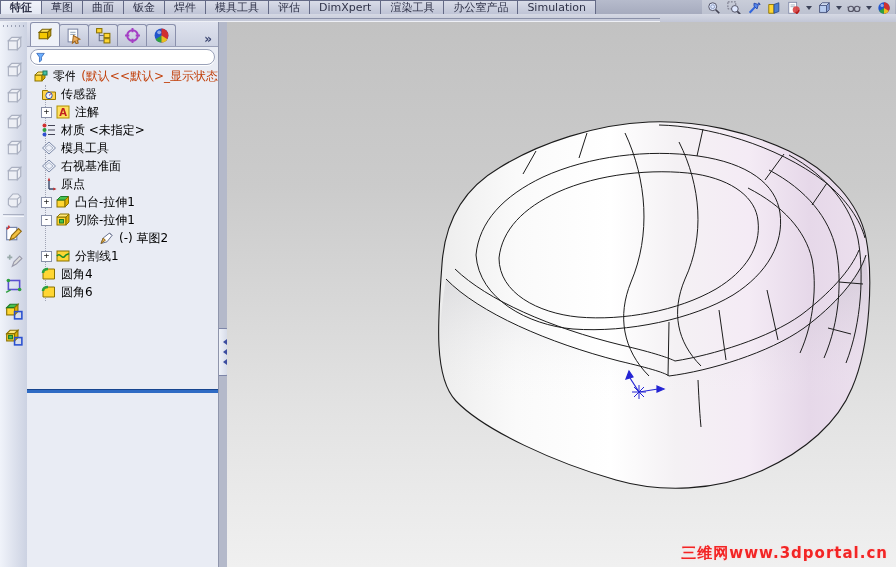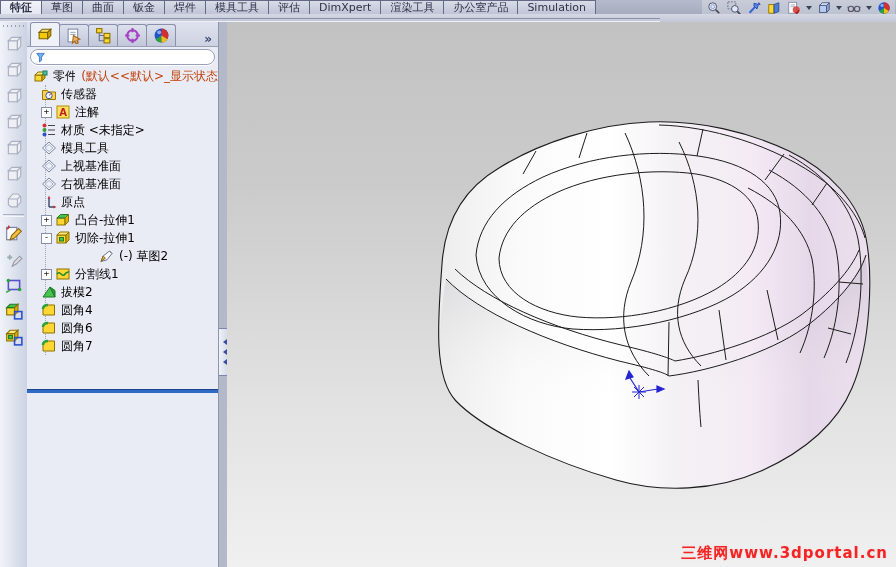--- a/index.html
+++ b/index.html
@@ -391,27 +391,20 @@
               <path d="M8 2 L14.5 8 L8 14 L1.5 8 Z" fill="#f0f4fb" fill-opacity="0.55" stroke="#7d8aa8"></path>
               <path d="M8 4.6 L12 8 L8 11.4 L4 8 Z" fill="none" stroke="#aab4c8"></path>
             </svg></span>
           <span class="lbl">模具工具</span>
         </div>
         <div class="trow pad-1n">
           <span class="ticon"><svg viewBox="0 0 16 16" xmlns="http://www.w3.org/2000/svg">
               <path d="M8 2 L14.5 8 L8 14 L1.5 8 Z" fill="#f0f4fb" fill-opacity="0.55" stroke="#7d8aa8"></path>
               <path d="M8 4.6 L12 8 L8 11.4 L4 8 Z" fill="none" stroke="#aab4c8"></path>
             </svg></span>
-          <span class="lbl">上视基准面</span>
-        </div>
-        <div class="trow pad-1n">
-          <span class="ticon"><svg viewBox="0 0 16 16" xmlns="http://www.w3.org/2000/svg">
-              <path d="M8 2 L14.5 8 L8 14 L1.5 8 Z" fill="#f0f4fb" fill-opacity="0.55" stroke="#7d8aa8"></path>
-              <path d="M8 4.6 L12 8 L8 11.4 L4 8 Z" fill="none" stroke="#aab4c8"></path>
-            </svg></span>
           <span class="lbl">右视基准面</span>
         </div>
         <div class="trow pad-1n">
           <span class="ticon"><svg viewBox="0 0 16 16" xmlns="http://www.w3.org/2000/svg">
               <path d="M8 13 V4 M8 13 H13.5" stroke="#384868" stroke-width="1.4" fill="none"></path>
               <path d="M8 1.5 L6.6 4.8 h2.8z" fill="#c03030"></path>
               <path d="M15.5 13 L12.4 11.6 v2.8z" fill="#c03030"></path>
             </svg></span>
           <span class="lbl">原点</span>
         </div>
@@ -445,45 +438,31 @@
         <div class="trow pad-1">
           <div class="exp">+</div>
           <span class="ticon"><svg viewBox="0 0 16 16" xmlns="http://www.w3.org/2000/svg">
               <rect x="2" y="3" width="12" height="10" fill="#ffd633" stroke="#8a7200"></rect>
               <path d="M2 8 c3-4.5 5 4.5 8 0 c1.5-2 3-1.5 4-2.5" fill="none" stroke="#1e8a28" stroke-width="1.5"></path>
             </svg></span>
           <span class="lbl">分割线1</span>
         </div>
         <div class="trow pad-1n">
           <span class="ticon"><svg viewBox="0 0 16 16" xmlns="http://www.w3.org/2000/svg">
-              <path d="M2 13 L9 3 L14 13 Z" fill="#49c24f" stroke="#1e7a28"></path>
-              <path d="M9 3 L14 13 L14 6.5 Z" fill="#2e9c38" stroke="#1e7a28"></path>
-            </svg></span>
-          <span class="lbl">拔模2</span>
-        </div>
-        <div class="trow pad-1n">
-          <span class="ticon"><svg viewBox="0 0 16 16" xmlns="http://www.w3.org/2000/svg">
               <path d="M2 13 V7 Q2 3 7 3 H13.5 V13 Z" fill="#ffd633" stroke="#8a7200"></path>
               <path d="M2 7 Q2 3 7 3" fill="none" stroke="#2ea03e" stroke-width="2.6"></path>
             </svg></span>
           <span class="lbl">圆角4</span>
         </div>
         <div class="trow pad-1n">
           <span class="ticon"><svg viewBox="0 0 16 16" xmlns="http://www.w3.org/2000/svg">
               <path d="M2 13 V7 Q2 3 7 3 H13.5 V13 Z" fill="#ffd633" stroke="#8a7200"></path>
               <path d="M2 7 Q2 3 7 3" fill="none" stroke="#2ea03e" stroke-width="2.6"></path>
             </svg></span>
           <span class="lbl">圆角6</span>
-        </div>
-        <div class="trow pad-1n">
-          <span class="ticon"><svg viewBox="0 0 16 16" xmlns="http://www.w3.org/2000/svg">
-              <path d="M2 13 V7 Q2 3 7 3 H13.5 V13 Z" fill="#ffd633" stroke="#8a7200"></path>
-              <path d="M2 7 Q2 3 7 3" fill="none" stroke="#2ea03e" stroke-width="2.6"></path>
-            </svg></span>
-          <span class="lbl">圆角7</span>
         </div>
       </div>
     <div id="rollback"></div>
   </div>
 
   <div id="splitter">
       <i></i>
       <i></i>
       <i></i>
     </div>

